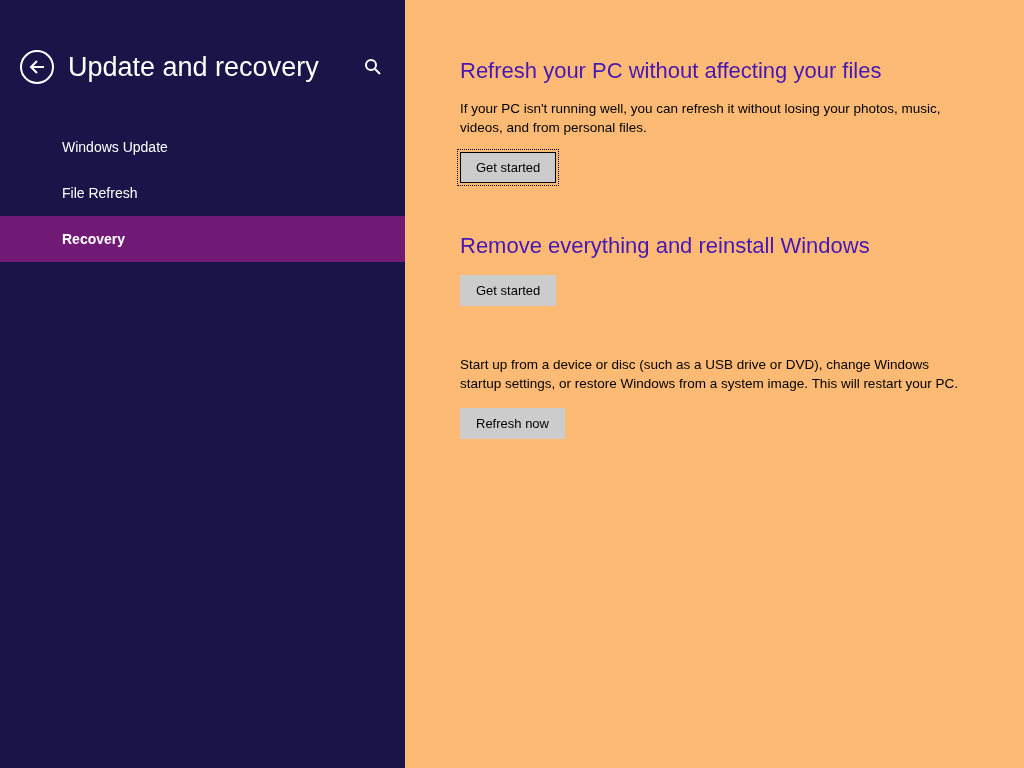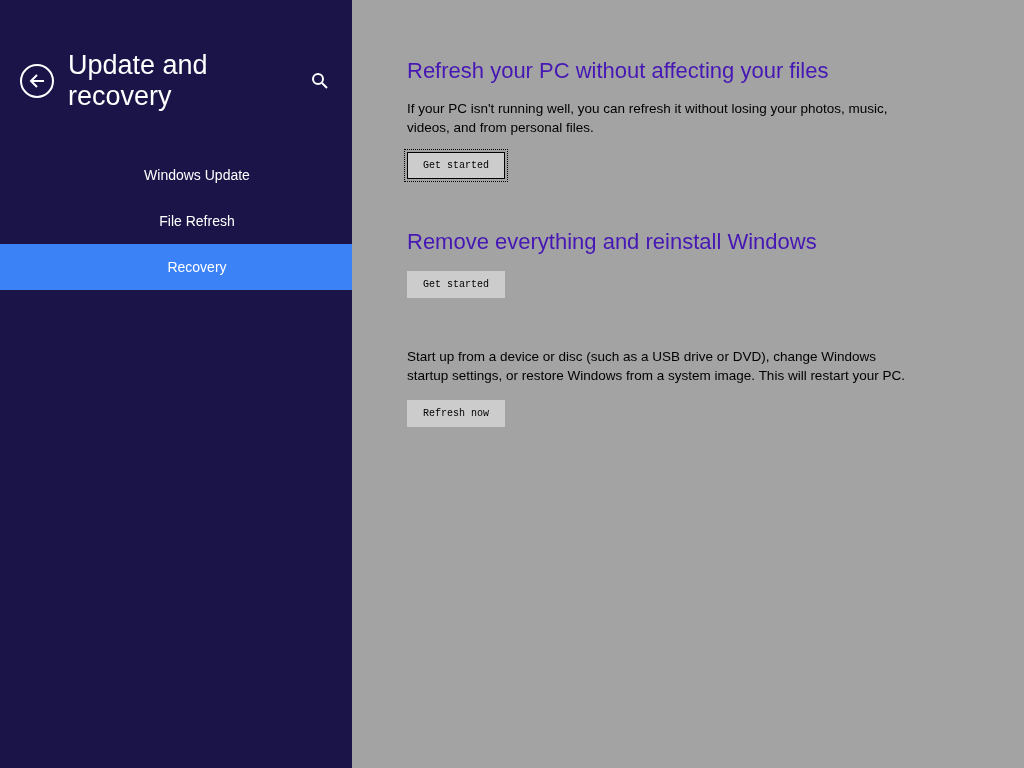--- a/index.html
+++ b/index.html
@@ -1,19 +1,19 @@
 <!DOCTYPE html>
 <html><head>
 <meta charset="utf-8">
 <style>
   * { margin: 0; padding: 0; box-sizing: border-box; }
   html, body { width: 1024px; height: 768px; font-family: "Segoe UI", Arial, sans-serif; overflow: hidden; }
   .app { display: flex; width: 100%; height: 100%; }
   .sidebar {
-    width: 352px;
+    width: 405px;
     background: #1a1449;
     color: #fff;
     display: flex;
     flex-direction: column;
   }
   .sidebar-header {
     display: flex;
     align-items: center;
     padding: 50px 20px 30px 20px;
   }
@@ -38,28 +38,28 @@
     cursor: pointer;
     display: flex; align-items: center; justify-content: center;
   }
   .search-btn svg { width: 18px; height: 18px; stroke: #fff; fill: none; stroke-width: 2; }
   .nav { margin-top: 10px; }
   .nav-item {
     padding: 15px 20px 15px 62px;
     font-size: 14px;
     color: #fff;
     cursor: pointer;
-    text-align: center;
   }
   .nav-item.selected {
-    background: #3b82f6;
+    background: #701a75;
+    font-weight: bold;
   }
   .main {
     flex: 1;
-    background: #a3a3a3;
+    background: #fdba74;
     padding: 58px 50px 40px 55px;
     overflow-y: auto;
   }
   .section { margin-bottom: 50px; }
   .section h2 {
     font-size: 22px;
     font-weight: 400;
     color: #4617b4;
     margin-bottom: 16px;
   }
@@ -68,24 +68,24 @@
     color: #000;
     line-height: 1.4;
     margin-bottom: 14px;
     max-width: 500px;
   }
   .btn {
     display: inline-block;
     background: #cccccc;
     border: none;
     padding: 8px 16px;
-    font-size: 10px;
+    font-size: 13px;
     color: #000;
     cursor: pointer;
-    font-family: Liberation Mono, monospace;
+    font-family: Liberation Sans, sans-serif;
   }
   .btn.focused {
     outline: 1px dotted #000;
     outline-offset: 2px;
     border: 1px solid #000;
     padding: 7px 15px;
   }
 </style>
 </head>
 <body>

